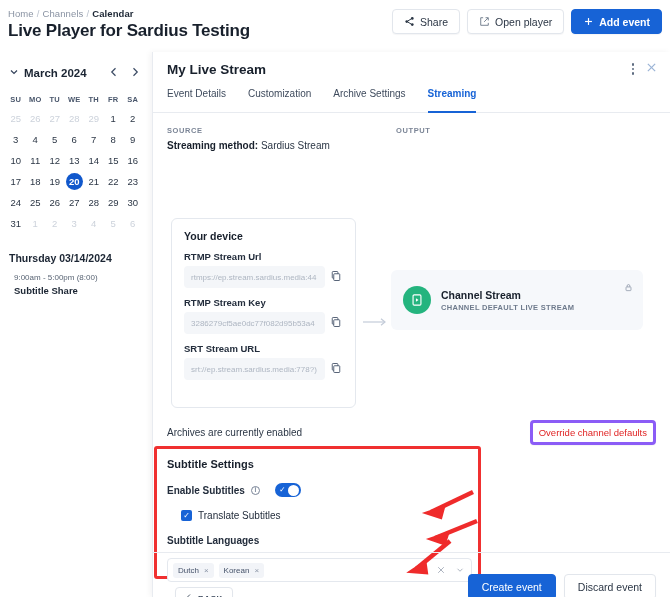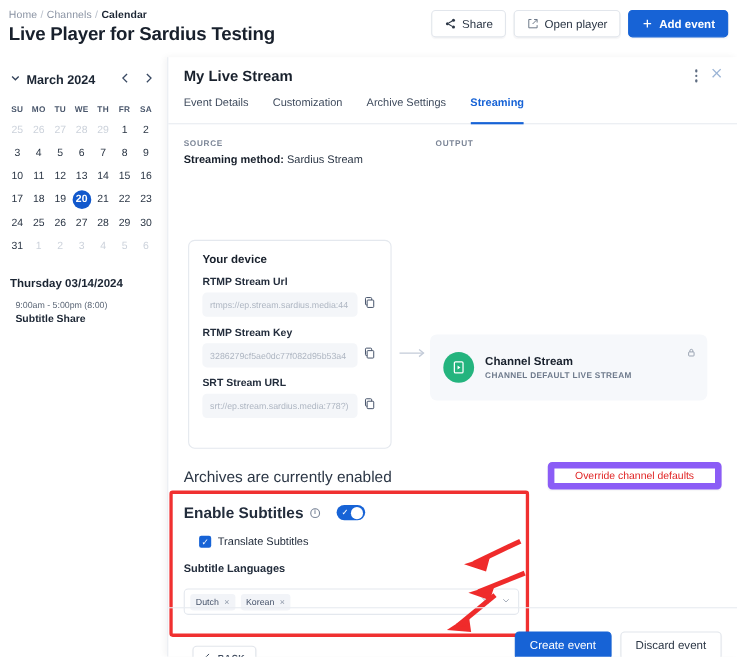--- a/index.html
+++ b/index.html
@@ -101,49 +101,49 @@
   .fld-input {
     flex: 1; height: 22px; background: #f4f6f9; border-radius: 4px;
     display: flex; align-items: center; padding: 0 7px;
     font-size: 8px; color: #aeb6c2; overflow: hidden; white-space: nowrap;
   }
   .copy-btn { width: 13px; color: #46536a; flex: 0 0 13px; }
 
   .arrow-line { position: absolute; left: 210px; top: 200px; width: 26px; height: 10px; }
 
   .channel-card {
-    position: absolute; left: 238px; top: 191px; width: 252px; height: 60px;
+    position: absolute; left: 238px; top: 157px; width: 252px; height: 60px;
     background: #f6f8fb; border-radius: 6px; display: flex; align-items: center;
     padding: 0 12px; gap: 10px; position: absolute;
   }
   .ch-circle {
     width: 28px; height: 28px; border-radius: 50%; background: #24b47e;
     display: flex; align-items: center; justify-content: center; flex: 0 0 28px;
   }
   .ch-name { font-size: 10.5px; font-weight: bold; color: #18202c; }
   .ch-sub { font-size: 7.5px; font-weight: bold; color: #6e7a8c; letter-spacing: .3px; margin-top: 2px; }
   .ch-lock { position: absolute; right: 10px; top: 8px; color: #8d98a8; }
 
   .archives-row { position: absolute; left: 14px; right: 14px; top: 307px; display: flex; align-items: center; justify-content: space-between; }
-  .archives-text { font-size: 14px; color: #2b3645; }
+  .archives-text { font-size: 10px; color: #2b3645; }
   .override-btn {
-    height: 25px; padding: 0 19px; border: 6px solid #8b5cf6; border-radius: 4px;
+    height: 25px; padding: 0 6px; border: 3px solid #8b5cf6; border-radius: 4px;
     display: inline-flex; align-items: center; font-size: 9.5px; color: #e02424; background: #fff;
     box-shadow: 0 1px 1px rgba(16,24,40,.04);
   }
 
   
   .redbox {
     position: absolute; left: 1px; top: 333px; width: 327px; height: 133px;
     border: 3px solid #f03030; border-radius: 3px;
   }
   .subs { position: absolute; left: 14px; top: 345px; width: 305px; }
   .subs h3 { font-size: 11px; font-weight: bold; color: #18202c; margin-bottom: 13px; }
   .row-enable { display: flex; align-items: center; gap: 6px; margin-bottom: 13px; }
-  .row-enable .t { font-size: 14px; font-weight: bold; color: #232d3c; }
+  .row-enable .t { font-size: 10px; font-weight: bold; color: #232d3c; }
   .info-i {
     width: 9px; height: 9px; border-radius: 50%; border: 1px solid #7a8598;
     font-size: 6.5px; color: #7a8598; display: inline-flex; align-items: center;
     justify-content: center; font-weight: bold; line-height: 1;
   }
   .toggle {
     width: 26px; height: 14px; border-radius: 7px; background: #1763d6;
     display: flex; align-items: center; padding: 0 2px; margin-left: 9px; position: relative;
   }
   .toggle .knob { width: 11px; height: 11px; border-radius: 50%; background: #fff; position: absolute; right: 2px; }
@@ -439,20 +439,21 @@
       </div>
 
       <div class="archives-row">
         <span class="archives-text">Archives are currently enabled</span>
         <span class="override-btn">Override channel defaults</span>
       </div>
 
       <div class="redbox"></div>
 
       <div class="subs">
+        <h3>Subtitle Settings</h3>
 
         <div class="row-enable">
           <span class="t">Enable Subtitles</span>
           <span class="info-i">i</span>
           <span class="toggle">
             <span class="chk">✓</span>
             <span class="knob"></span>
           </span>
         </div>
 

